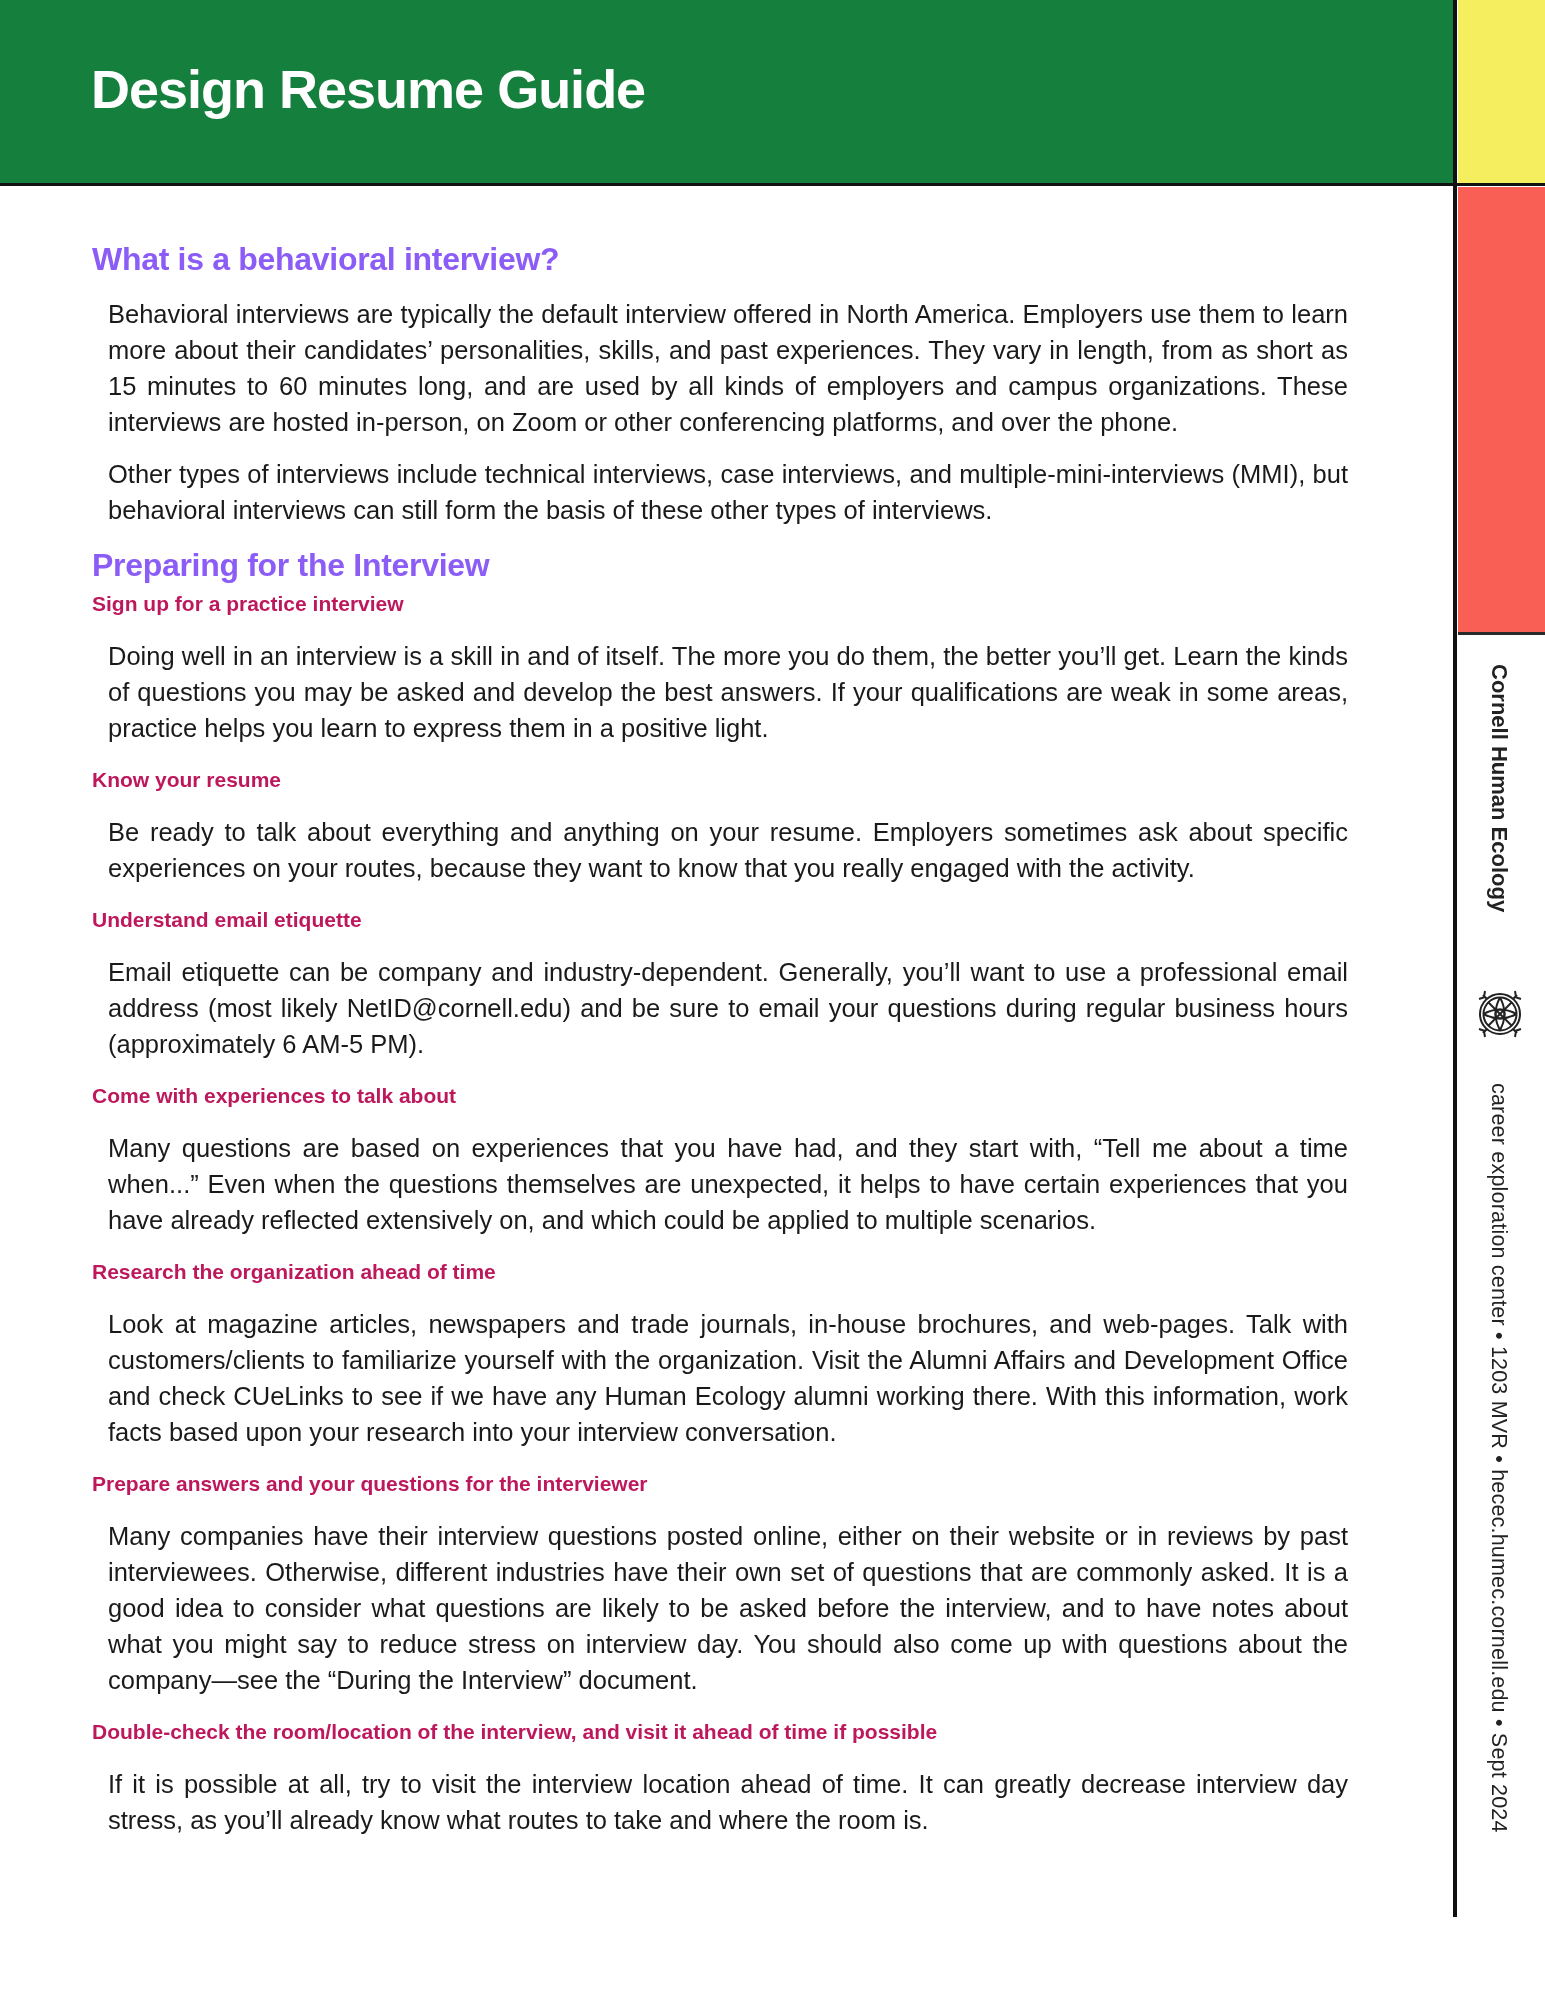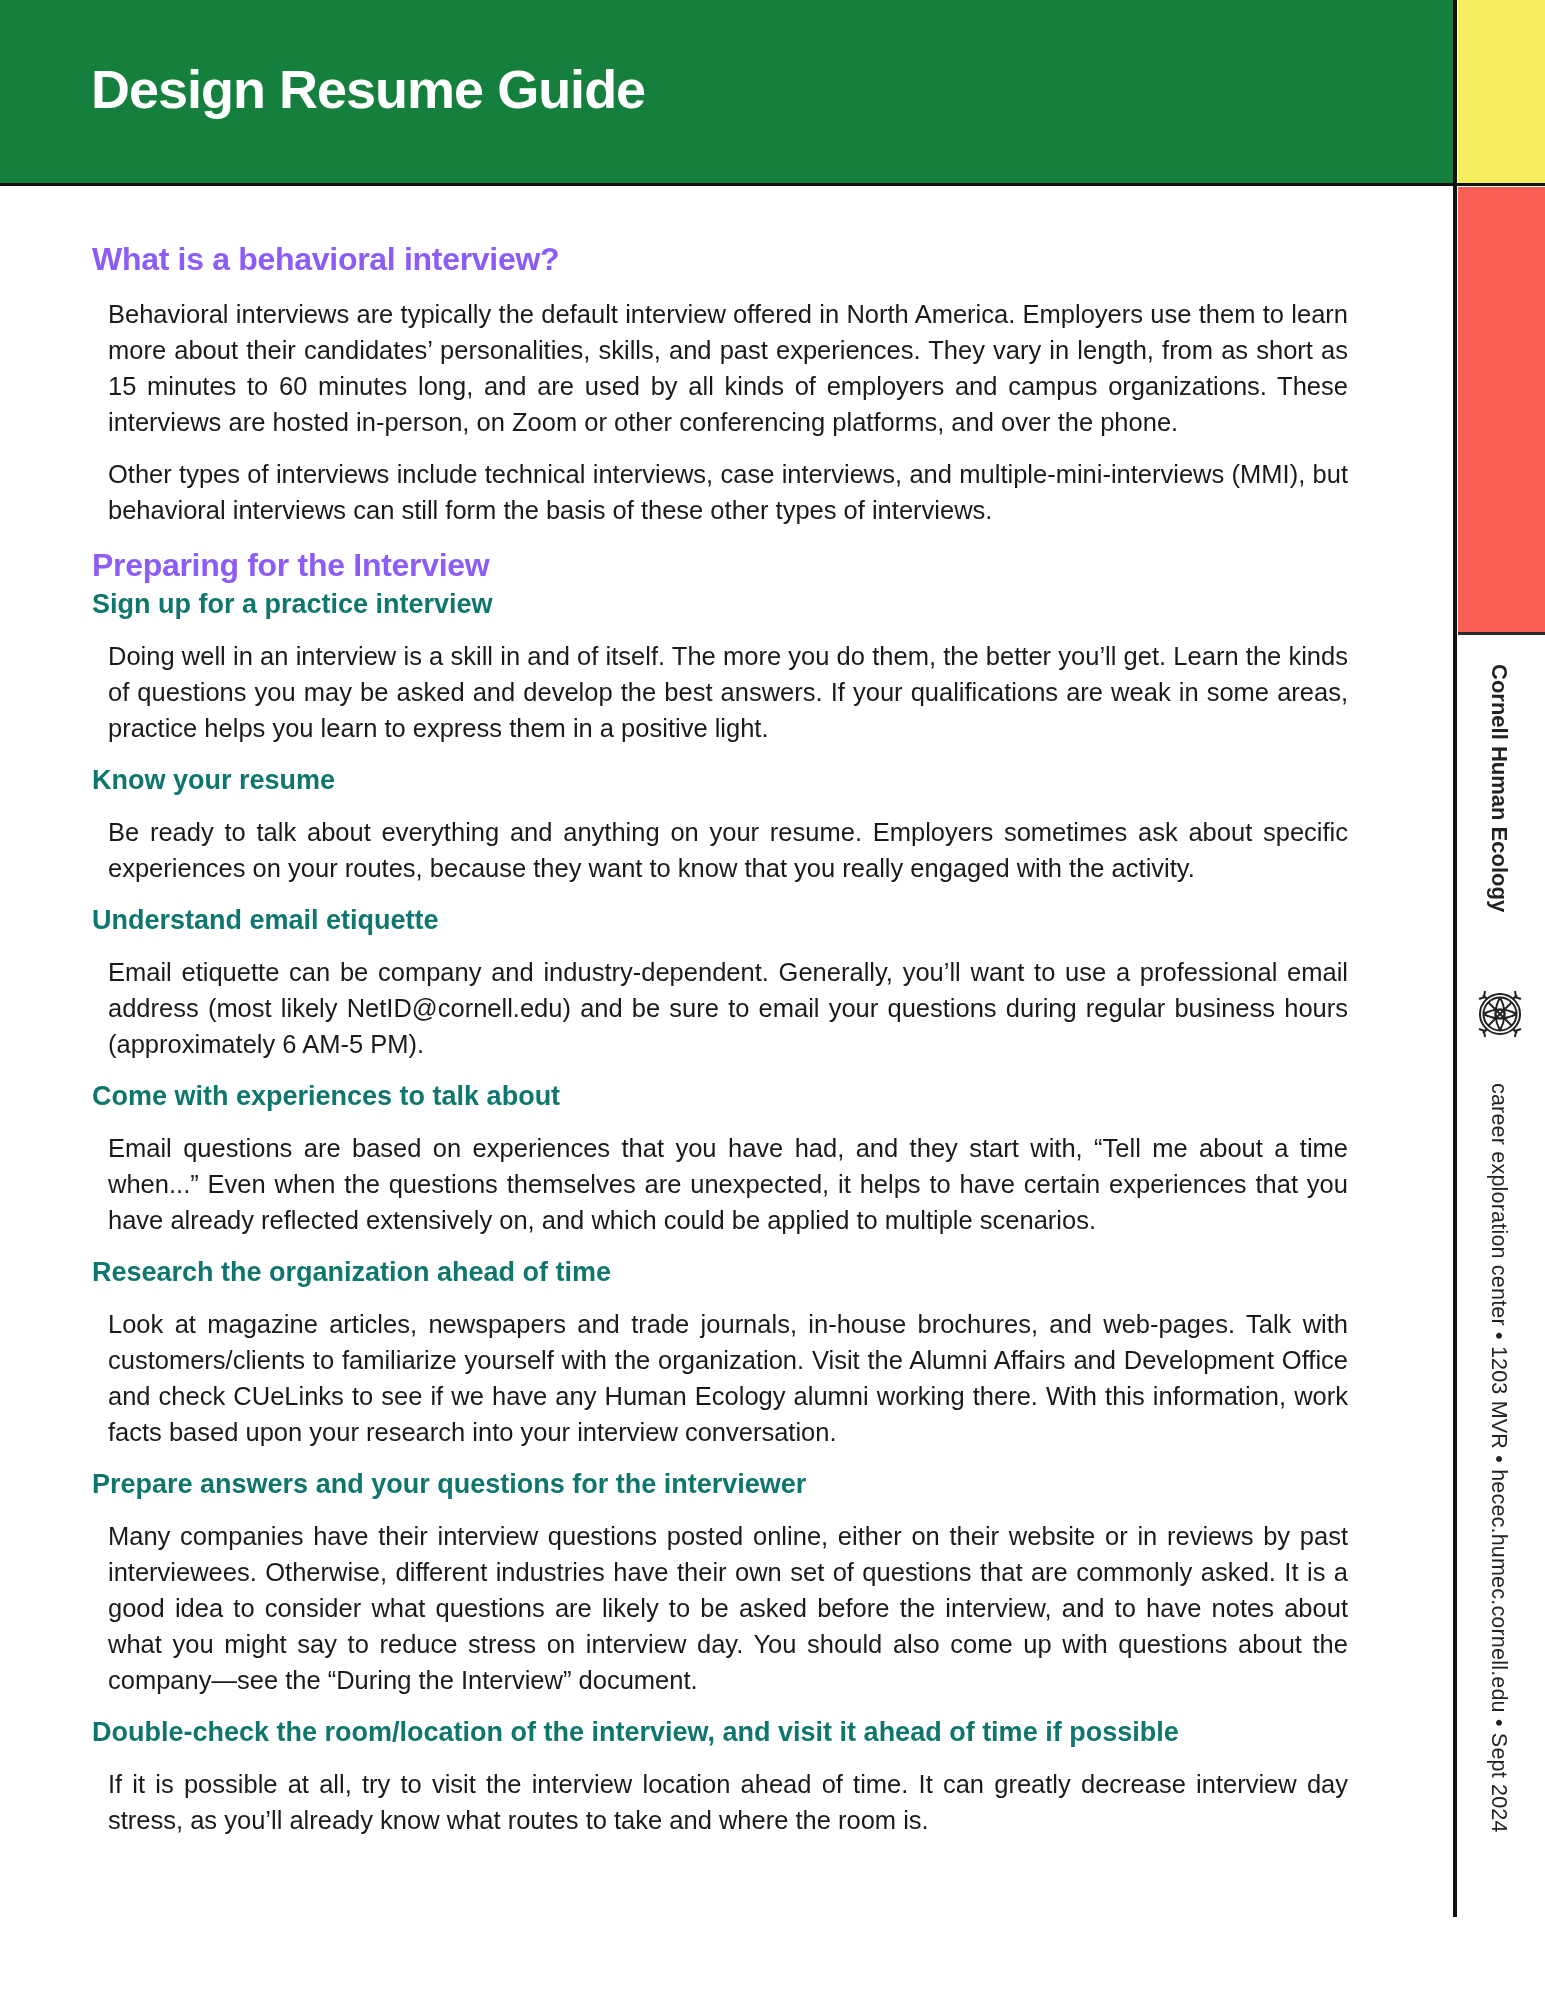--- a/index.html
+++ b/index.html
@@ -117,25 +117,25 @@
     }
     .para {
       font-size: 25.5px;
       line-height: 36px;
       text-align: justify;
       margin: 16px;
       font-weight: 400;
       color: #1a1a1a;
     }
     .sub-heading {
-      font-size: 27px;
+      font-size: 21px;
       font-weight: 700;
       line-height: 36px;
       margin: 0;
-      color: #0f766e;
+      color: #be185d;
     }
   </style>
 </head>
 <body>
 
 <div class="header-band">
   <div class="header-title">Design Resume Guide</div>
 </div>
 <div class="header-rule"></div>
 <div class="yellow-block"></div>
@@ -182,21 +182,21 @@
     <div>
       <h3 class="sub-heading">Know your resume</h3>
       <p class="para">Be ready to talk about everything and anything on your resume. Employers sometimes ask about specific experiences on your routes, because they want to know that you really engaged with the activity.</p>
     </div>
     <div>
       <h3 class="sub-heading">Understand email etiquette</h3>
       <p class="para">Email etiquette can be company and industry-dependent. Generally, you’ll want to use a professional email address (most likely NetID@cornell.edu) and be sure to email your questions during regular business hours (approximately 6 AM-5 PM).</p>
     </div>
     <div>
       <h3 class="sub-heading">Come with experiences to talk about</h3>
-      <p class="para">Email questions are based on experiences that you have had, and they start with, “Tell me about a time when...” Even when the questions themselves are unexpected, it helps to have certain experiences that you have already reflected extensively on, and which could be applied to multiple scenarios.</p>
+      <p class="para">Many questions are based on experiences that you have had, and they start with, “Tell me about a time when...” Even when the questions themselves are unexpected, it helps to have certain experiences that you have already reflected extensively on, and which could be applied to multiple scenarios.</p>
     </div>
     <div>
       <h3 class="sub-heading">Research the organization ahead of time</h3>
       <p class="para">Look at magazine articles, newspapers and trade journals, in-house brochures, and web-pages. Talk with customers/clients to familiarize yourself with the organization. Visit the Alumni Affairs and Development Office and check CUeLinks to see if we have any Human Ecology alumni working there. With this information, work facts based upon your research into your interview conversation.</p>
     </div>
     <div>
       <h3 class="sub-heading">Prepare answers and your questions for the interviewer</h3>
       <p class="para">Many companies have their interview questions posted online, either on their website or in reviews by past interviewees. Otherwise, different industries have their own set of questions that are commonly asked. It is a good idea to consider what questions are likely to be asked before the interview, and to have notes about what you might say to reduce stress on interview day. You should also come up with questions about the company—see the “During the Interview” document.</p>
     </div>
     <div>

